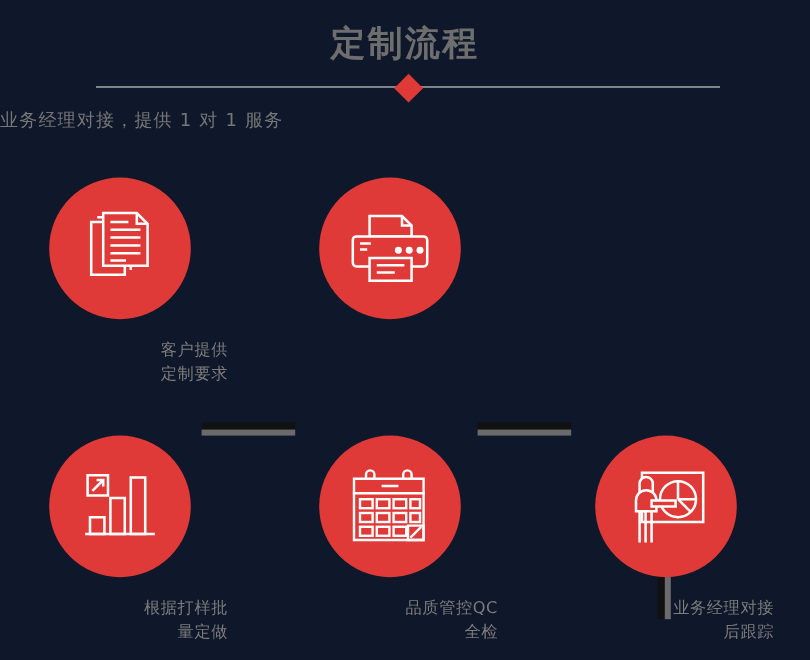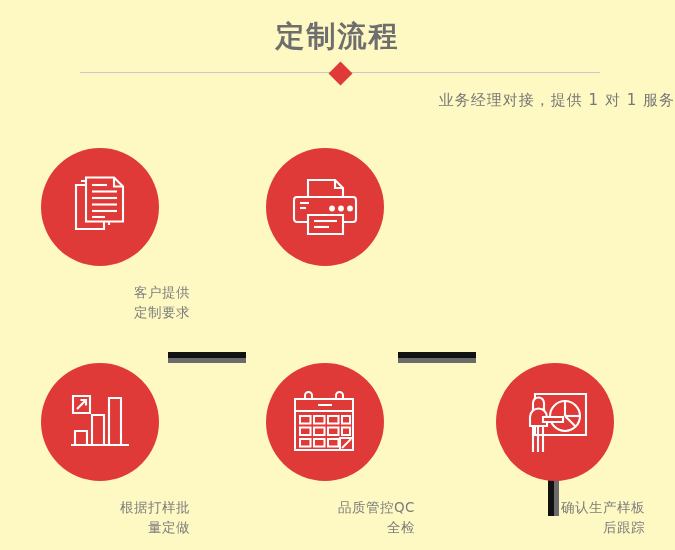--- a/index.html
+++ b/index.html
@@ -9,21 +9,21 @@
     height: 550px;
     background: #ffffff;
     font-family: "DejaVu Sans", "Liberation Sans", sans-serif;
     overflow: hidden;
   }
 
   #stage {
     position: relative;
     width: 675px;
     height: 550px;
-    background: #fef9c3;
+    background: #0f172a;
   }
 
   
   .page-title {
     position: absolute;
     left: 0;
     top: 16px;
     width: 675px;
     text-align: center;
     font-size: 29px;
@@ -58,21 +58,21 @@
     margin-top: -8.5px;
     background: #e03a38;
     transform: rotate(45deg);
   }
 
   .subtitle {
     position: absolute;
     left: 0;
     top: 89px;
     width: 675px;
-    text-align: right;
+    text-align: left;
     font-size: 15px;
     color: #777777;
     letter-spacing: 1px;
     line-height: 22px;
   }
 
   
   .flow {
     position: absolute;
     left: 0;
@@ -309,18 +309,18 @@
             <path d="M9 27 A8.5 8.5 0 0 1 26 27 V36 H9 Z" fill="#e03a38"></path>
 
             <path d="M22 27 H42 V32 H22 Z" fill="#e03a38"></path>
 
             <path d="M12 36 V62"></path>
             <path d="M22 36 V62"></path>
             <path d="M17 36 V62"></path>
           </svg>
         </span>
       </div>
-      <div class="node-label">确认生产样板
+      <div class="node-label">业务经理对接
 后跟踪</div>
     </div>
 
   </div>
 </div>
 
 </body></html>

